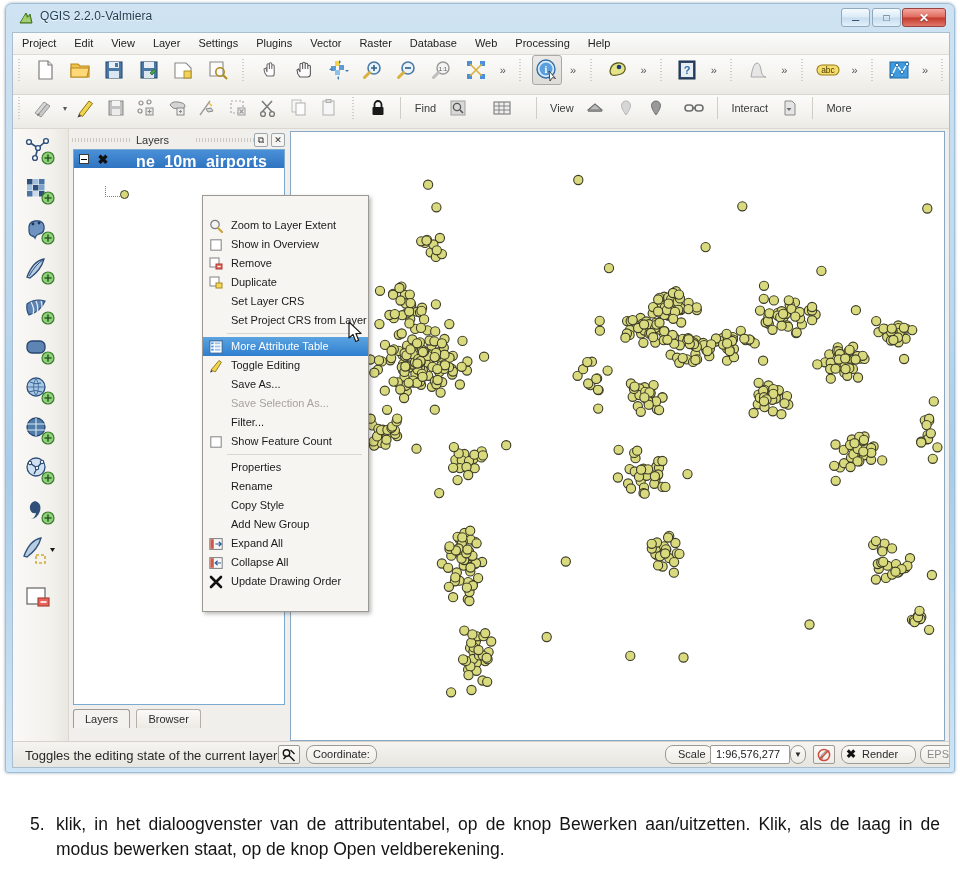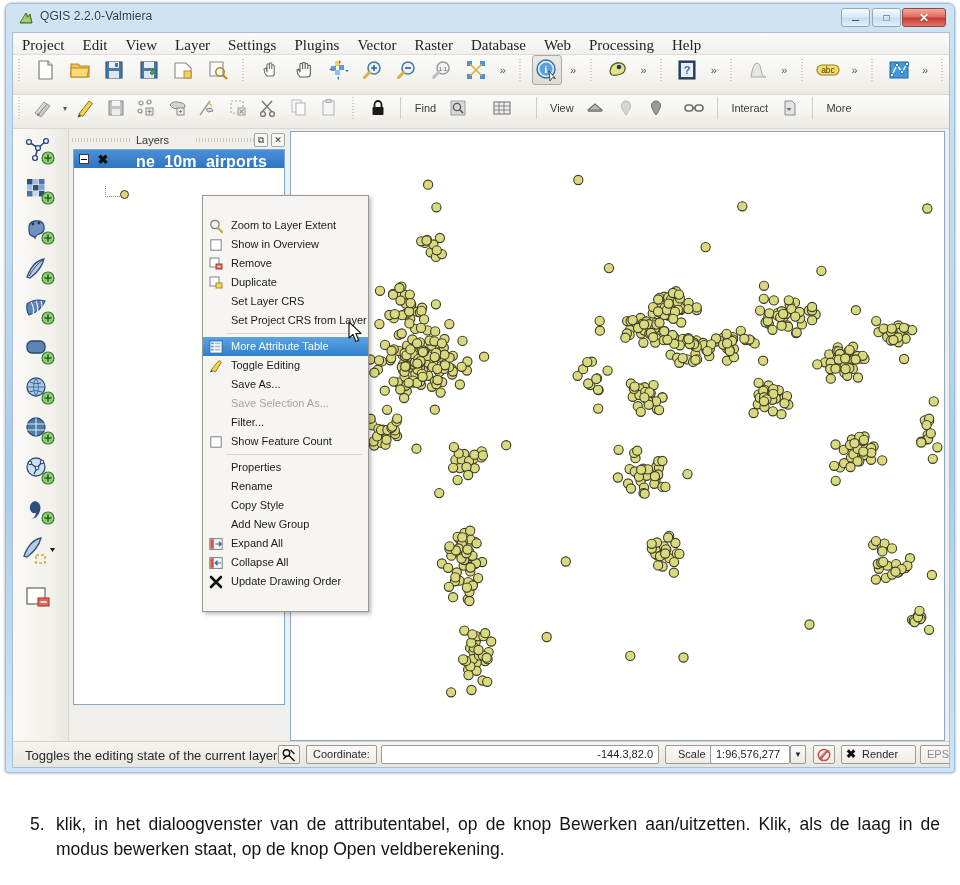--- a/index.html
+++ b/index.html
@@ -61,21 +61,21 @@
   
   #menubar{
     position:absolute;left:0;top:0;width:100%;height:22px;
     background:linear-gradient(to bottom,#fbfbfa,#f1f0ec);
     border-bottom:1px solid #dedcd6;
     box-sizing:border-box;
     white-space:nowrap;
   }
   .menu-item{
     display:inline-block;padding:4px 9px 3px 9px;
-    font-size:15px;color:#222;cursor:default;font-family:Liberation Serif, serif;
+    font-size:11px;color:#222;cursor:default;
   }
   
   .toolbar{
     position:absolute;left:0;width:100%;
     background:linear-gradient(to bottom,#fbfbfa 0%,#f4f3ef 55%,#eceae4 100%);
     border-bottom:1px solid #d9d7d0;
     box-sizing:border-box;white-space:nowrap;
   }
   #toolbar1{top:22px;height:40px;}
   #toolbar2{top:62px;height:34px;}
@@ -207,21 +207,21 @@
     background:linear-gradient(to bottom,#f5f4f0,#e7e5df);
     border-top:1px solid #d4d2cb;box-sizing:border-box;white-space:nowrap;
   }
   #status-msg{
     position:absolute;left:12px;top:6px;font-size:13px;color:#2a2a2a;cursor:default;
   }
   .sb-box{
     position:absolute;top:3px;height:19px;line-height:17px;
     border:1px solid #9c9a93;box-sizing:border-box;
     background:linear-gradient(to bottom,#fbfaf8,#eeece6);
-    font-size:11px;color:#2a2a2a;padding:0 6px;cursor:default;border-radius:2px;
+    font-size:11px;color:#2a2a2a;padding:0 6px;cursor:default;border-radius:8px;
   }
   .sb-field{
     position:absolute;top:3px;height:19px;line-height:17px;
     border:1px solid #9c9a93;background:#ffffff;box-sizing:border-box;
     font-size:11px;color:#222;padding:0 5px;border-radius:2px;
   }
   .sb-icon{
     position:absolute;top:3px;width:22px;height:19px;
     border:1px solid #9c9a93;border-radius:2px;box-sizing:border-box;
     background:linear-gradient(to bottom,#fbfaf8,#eeece6);cursor:default;
@@ -711,20 +711,24 @@
           <div id="layer-expander"></div>
           <div id="layer-check">
               <i>✖</i>
             </div>
           <div id="layer-name">ne_10m_airports</div>
         </div>
         <div id="layer-symbol-row">
           <div id="tree-line"></div>
           <div id="layer-symbol"></div>
         </div>
+      </div>
+      <div class="ptab-row">
+        <span class="ptab sel">Layers</span>
+        <span class="ptab">Browser</span>
       </div>
     </div>
 
     <div id="map-canvas">
       <svg id="map-svg" width="653" height="608" viewBox="0 0 653 608">
           <circle cx="128.8" cy="226.2" r="4.6" fill="#d9d97e" stroke="#3b3b28" stroke-width="1.1"></circle>
           <circle cx="125.1" cy="233.2" r="4.6" fill="#d9d97e" stroke="#3b3b28" stroke-width="1.1"></circle>
           <circle cx="115.8" cy="259.2" r="4.6" fill="#d9d97e" stroke="#3b3b28" stroke-width="1.1"></circle>
           <circle cx="122.2" cy="250.5" r="4.6" fill="#d9d97e" stroke="#3b3b28" stroke-width="1.1"></circle>
           <circle cx="146.0" cy="223.8" r="4.6" fill="#d9d97e" stroke="#3b3b28" stroke-width="1.1"></circle>
@@ -1488,21 +1492,20 @@
     <div id="statusbar">
       <div id="status-msg">Toggles the editing state of the current layer</div>
       <div class="sb-icon" style="left:265px;">
         <svg width="15" height="14" viewBox="0 0 15 14">
             <circle cx="5" cy="5" r="3.2" fill="none" stroke="#111" stroke-width="1.4"></circle>
             <path d="M7 7 l6 6 M2 11 l3 -3" stroke="#111" stroke-width="1.4"></path>
             <path d="M9 2 l4 4" stroke="#111" stroke-width="1.2"></path>
           </svg>
       </div>
       <div class="sb-box" style="left:293px;">Coordinate:</div>
-      <div class="sb-field" style="left:368px;width:278px;text-align:right;">-144.3,82.0</div>
       <div class="sb-box" style="left:652px;padding-left:12px;">Scale</div>
       <div class="sb-field" style="left:697px;width:80px;">1:96,576,277</div>
       <div class="sb-box" style="left:777px;width:16px;padding:0;text-align:center;font-size:8px;line-height:17px;">▼</div>
       <div class="sb-icon" style="left:800px;">
         <svg width="15" height="14" viewBox="0 0 15 14">
             <path d="M3 11 q4 -9 10 -8 q-5 1 -8 9 z" fill="#d8d8d8" stroke="#8a8a8a" stroke-width="1"></path>
             <circle cx="7.5" cy="7" r="5.6" fill="none" stroke="#d04a3a" stroke-width="1.5"></circle>
             <path d="M3.5 11 L11.5 3" stroke="#d04a3a" stroke-width="1.5"></path>
           </svg>
       </div>

